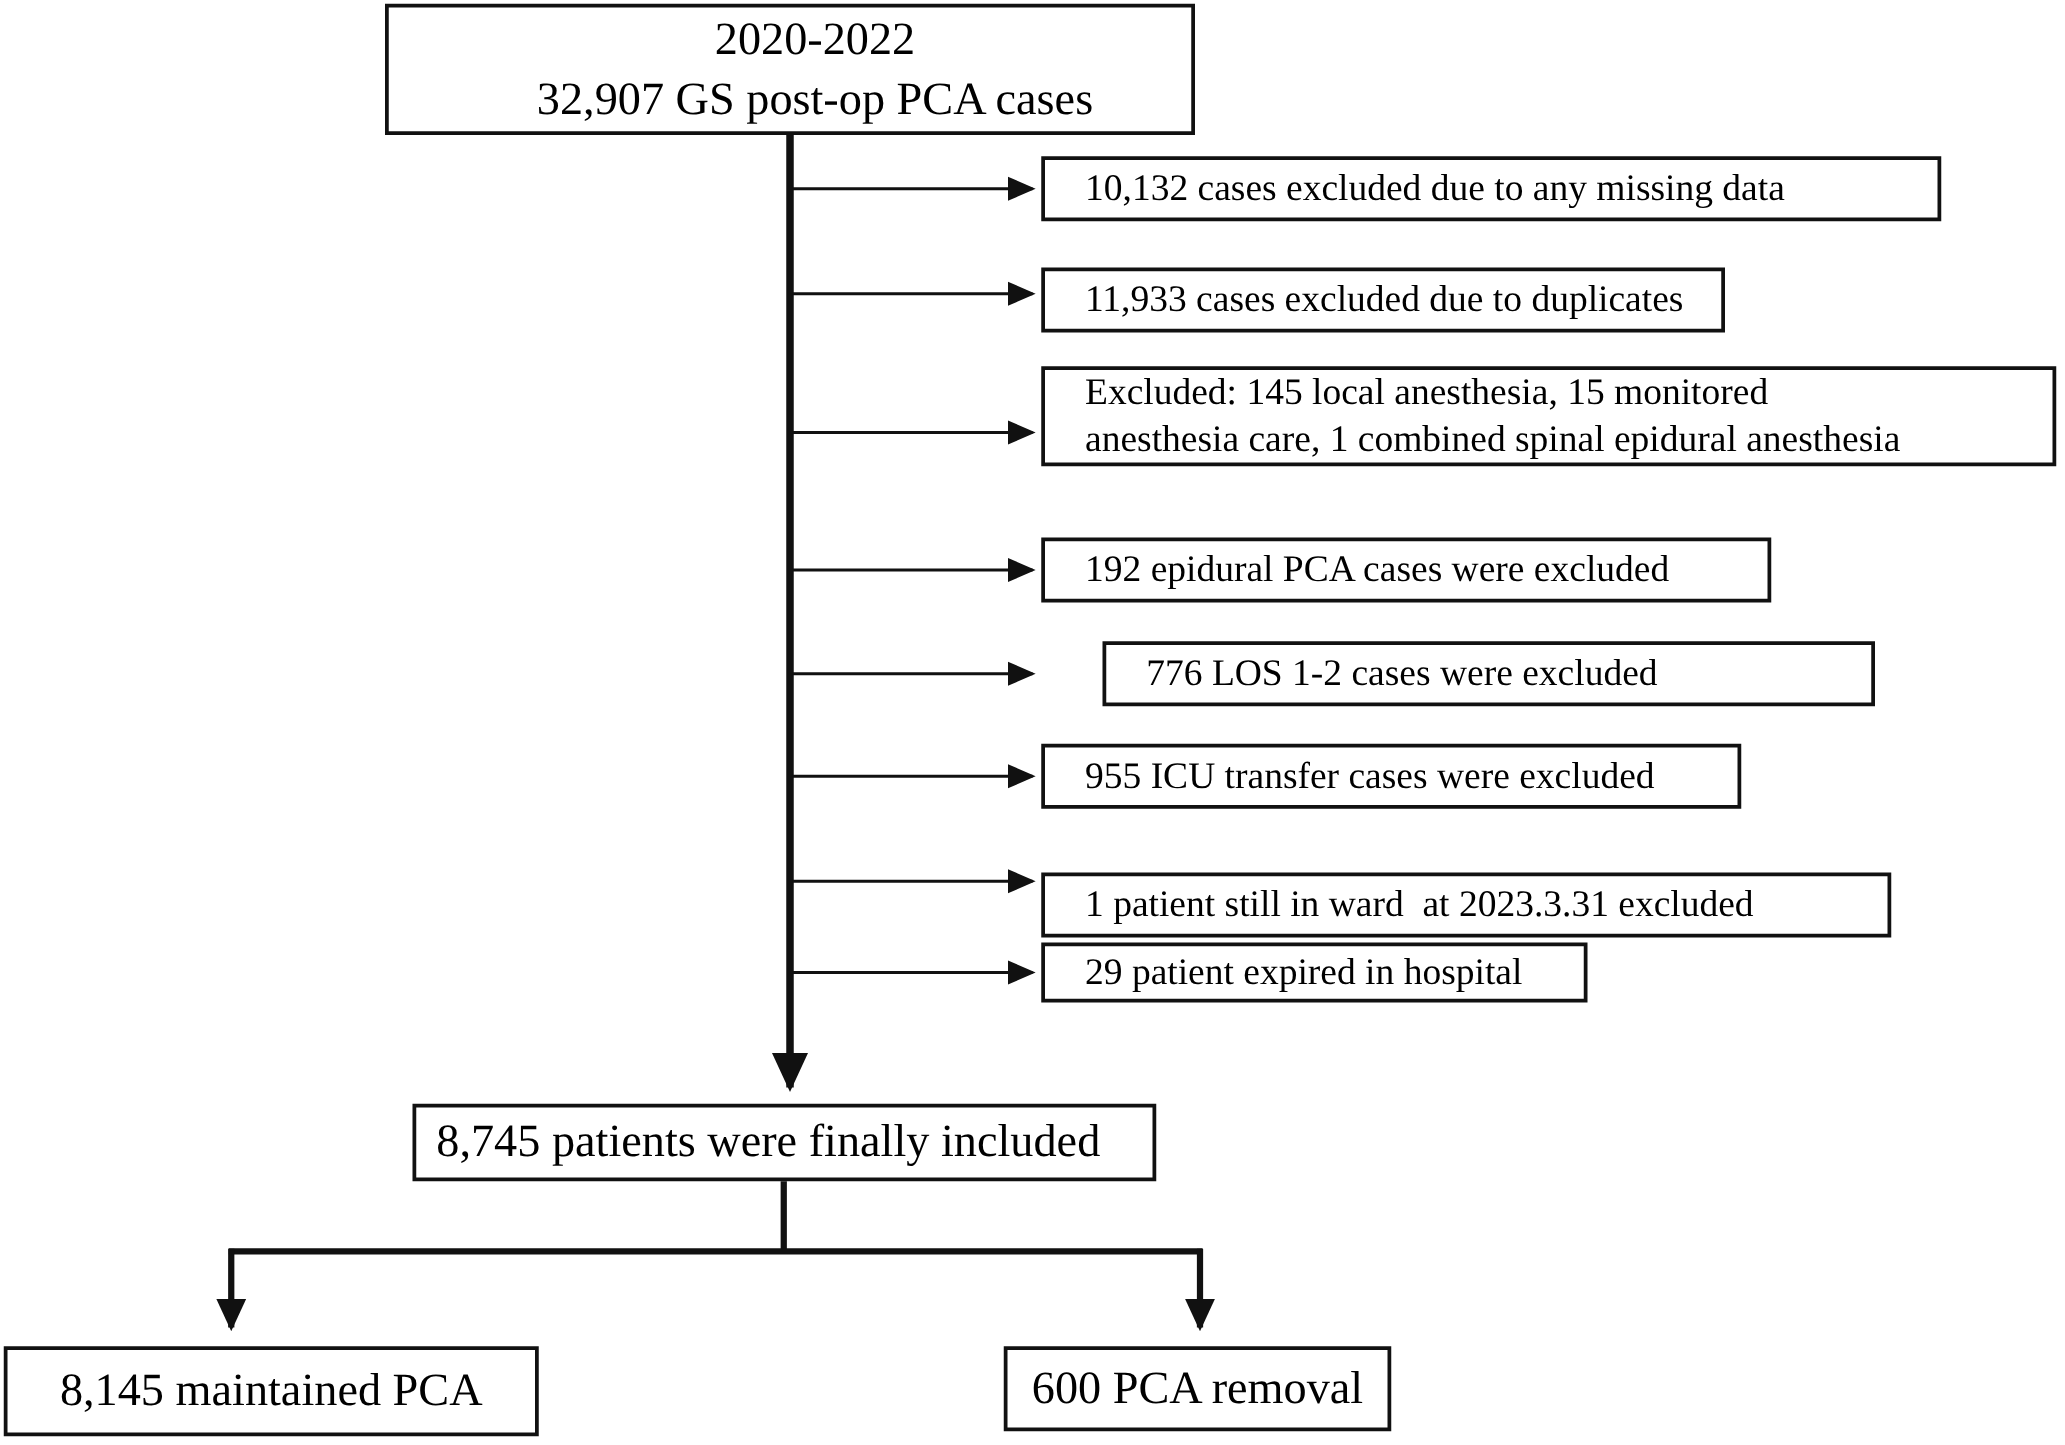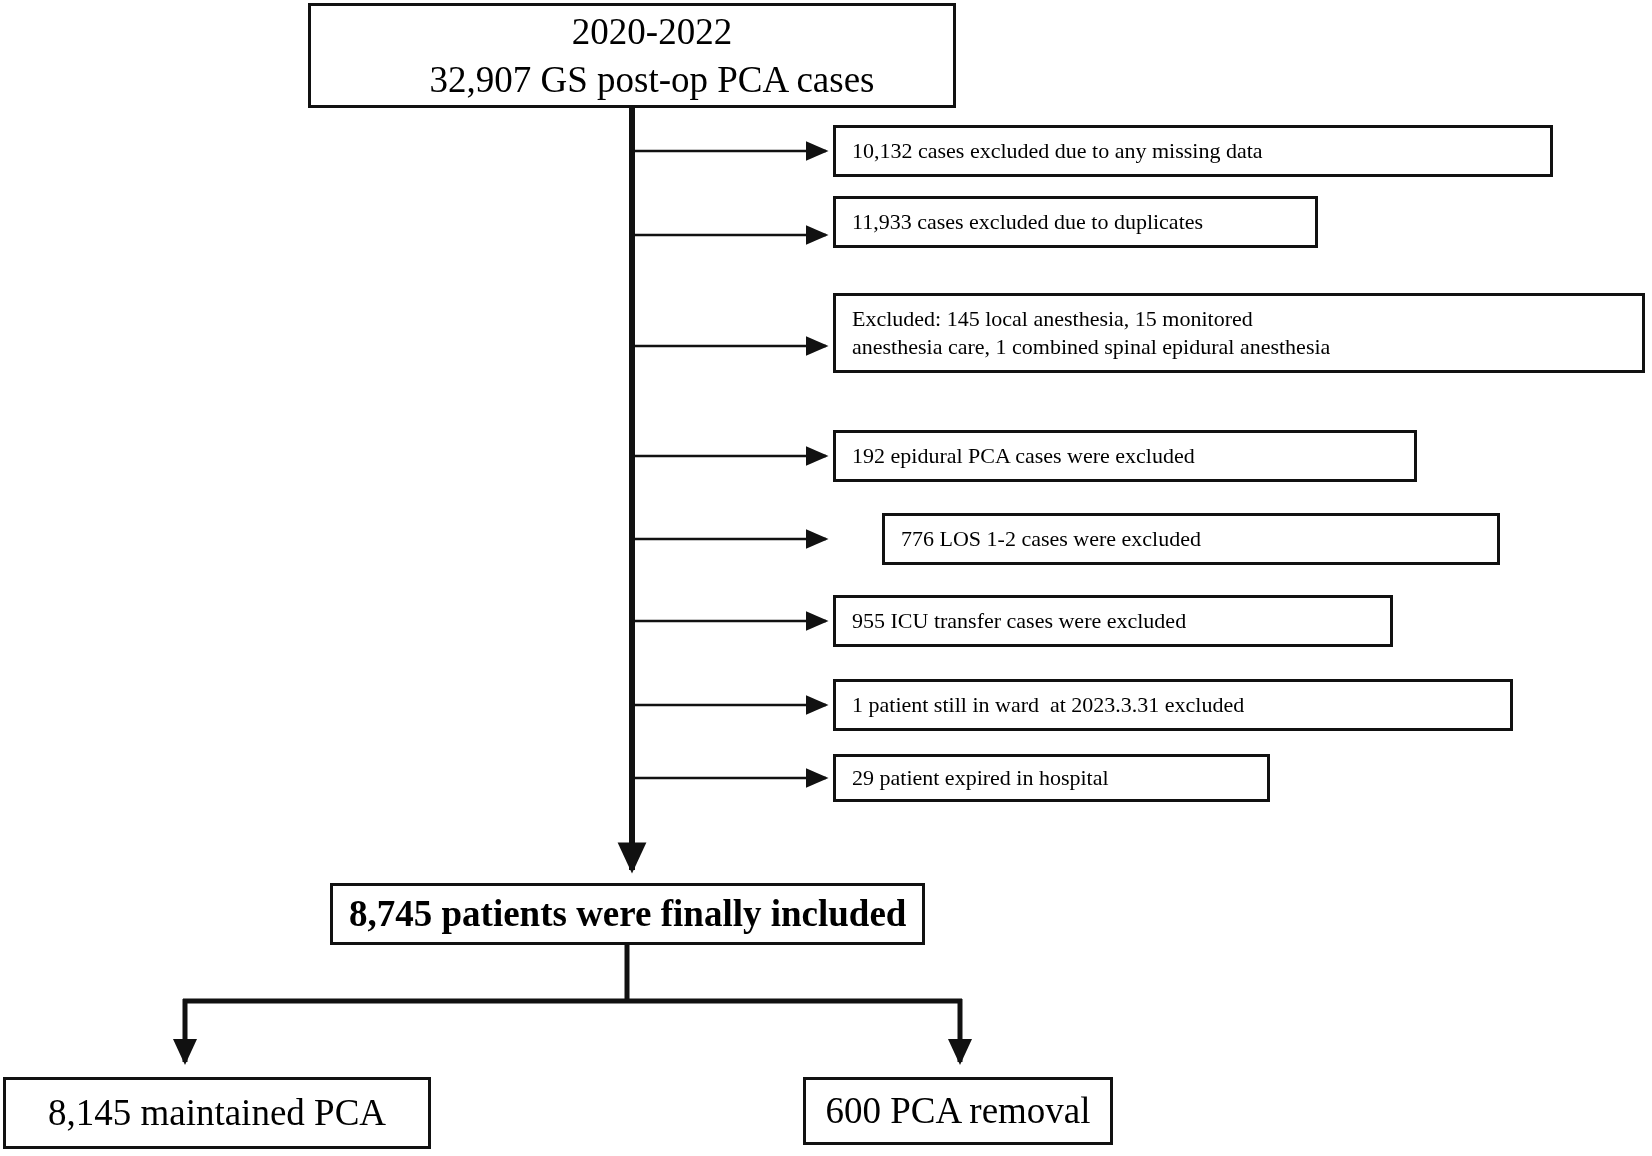--- a/index.html
+++ b/index.html
@@ -41,21 +41,21 @@
   }
   .node.left {
     justify-content: flex-start;
     text-align: left;
   }
   .node-text {
     display: block;
     width: 100%;
   }
   .t-root      { font-size: 37px; }
-  .t-exclusion { font-size: 22px; padding-left: 16px; padding-right: 10px; }
+  .t-exclusion { font-size: 30px; padding-left: 32px; padding-right: 10px; }
   .t-included  { font-size: 37px; padding-left: 16px; }
   .t-outcome   { font-size: 37px; }
 </style>
 </head>
 <body>
 
 <div id="canvas">
 
   <svg id="connectors" viewBox="0 0 1652 1156" xmlns="http://www.w3.org/2000/svg">
     <defs>
@@ -92,50 +92,50 @@
 
   <div class="node center" style="left:308px; top:3px; width:648px; height:105px;padding-left:40px;">
     <span class="node-text t-root">2020-2022
 32,907 GS post-op PCA cases</span>
   </div>
 
   <div class="node left" style="left:833px; top:125px; width:720px; height:52px;">
     <span class="node-text t-exclusion">10,132 cases excluded due to any missing data</span>
   </div>
 
-  <div class="node left" style="left:833px; top:196px; width:485px; height:52px;">
+  <div class="node left" style="left:833px; top:214px; width:547px; height:52px;">
     <span class="node-text t-exclusion">11,933 cases excluded due to duplicates</span>
   </div>
 
   <div class="node left" style="left:833px; top:293px; width:812px; height:80px;">
     <span class="node-text t-exclusion">Excluded: 145 local anesthesia, 15 monitored
 anesthesia care, 1 combined spinal epidural anesthesia</span>
   </div>
 
   <div class="node left" style="left:833px; top:430px; width:584px; height:52px;">
     <span class="node-text t-exclusion">192 epidural PCA cases were excluded</span>
   </div>
 
   <div class="node left" style="left:858px; top:513px; width:618px; height:52px;margin-left:24px;">
     <span class="node-text t-exclusion">776 LOS 1-2 cases were excluded</span>
   </div>
 
   <div class="node left" style="left:833px; top:595px; width:560px; height:52px;">
     <span class="node-text t-exclusion">955 ICU transfer cases were excluded</span>
   </div>
 
-  <div class="node left" style="left:833px; top:679px; width:680px; height:52px;">
+  <div class="node left" style="left:833px; top:698px; width:680px; height:52px;">
     <span class="node-text t-exclusion">1 patient still in ward  at 2023.3.31 excluded</span>
   </div>
 
   <div class="node left" style="left:833px; top:754px; width:437px; height:48px;">
     <span class="node-text t-exclusion">29 patient expired in hospital</span>
   </div>
 
-  <div class="node left" style="left:330px; top:883px; width:595px; height:62px;font-weight:bold;">
+  <div class="node left" style="left:330px; top:883px; width:595px; height:62px;">
     <span class="node-text t-included">8,745 patients were finally included</span>
   </div>
 
   <div class="node center" style="left:3px; top:1077px; width:428px; height:72px;">
     <span class="node-text t-outcome">8,145 maintained PCA</span>
   </div>
 
   <div class="node center" style="left:803px; top:1077px; width:310px; height:68px;">
     <span class="node-text t-outcome">600 PCA removal</span>
   </div>

